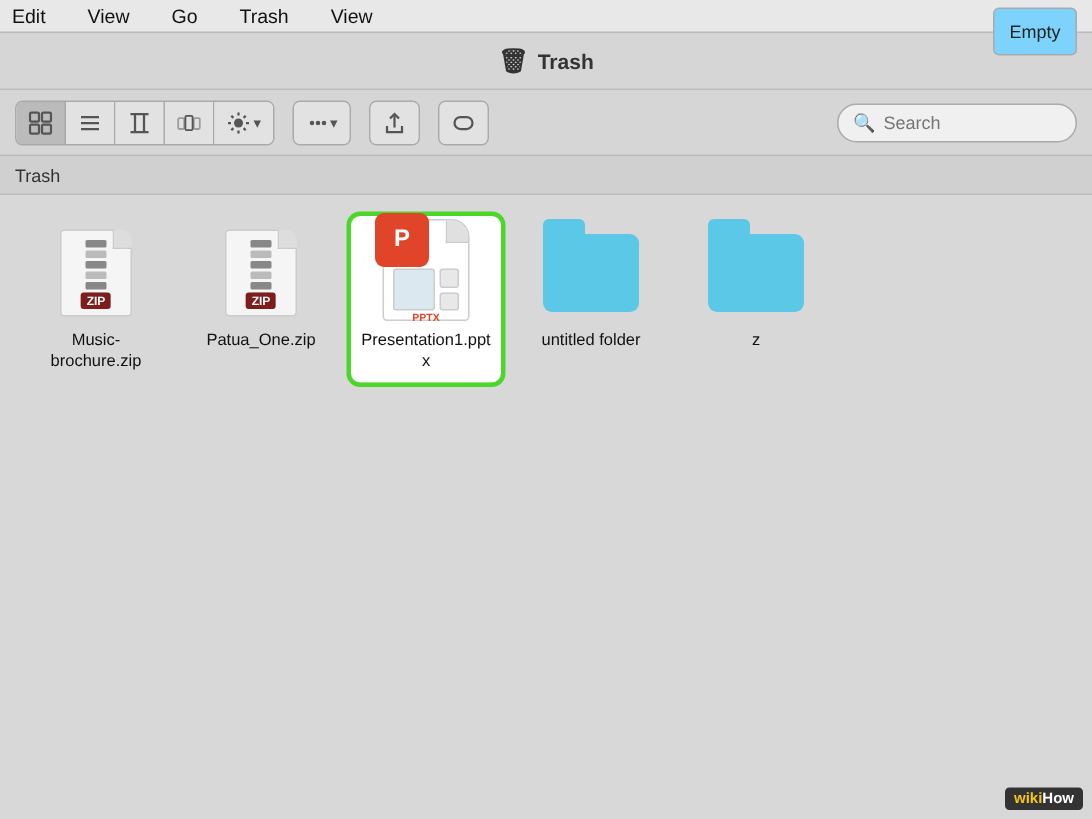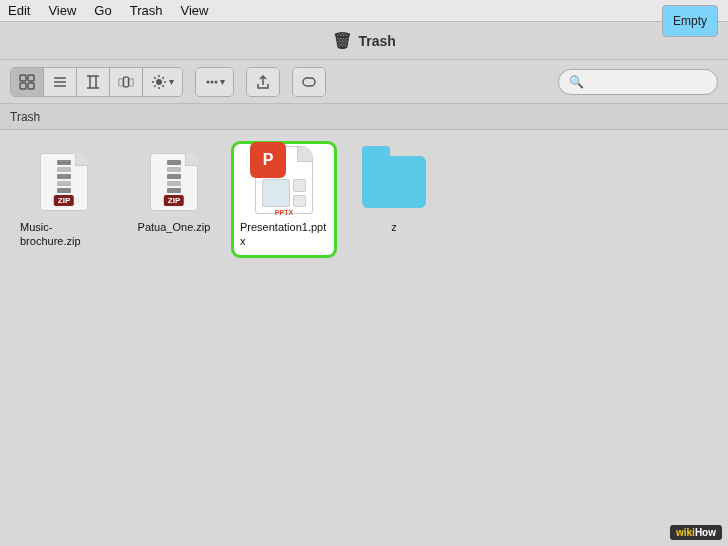--- a/index.html
+++ b/index.html
@@ -13,21 +13,21 @@
     }
 
     
     .menu-bar {
       background: #e8e8e8;
       border-bottom: 1px solid #bbb;
       height: 22px;
       display: flex;
       align-items: center;
       padding: 0 8px;
-      gap: 18px;
+      gap: 28px;
       font-size: 13px;
       color: #111;
     }
     .menu-item {
       cursor: default;
     }
 
     
     .title-bar {
       background: #d6d6d6;
@@ -183,21 +183,21 @@
       height: 64px;
       display: flex;
       align-items: center;
       justify-content: center;
       margin-bottom: 6px;
     }
 
     .file-label {
       font-size: 11px;
       color: #111;
-      text-align: left;
+      text-align: center;
       word-break: break-word;
       line-height: 1.3;
     }
 
     
     .zip-icon {
       position: relative;
       width: 56px;
       height: 64px;
     }
@@ -449,20 +449,21 @@
       <svg viewBox="0 0 16 16" fill="none" stroke="#555" stroke-width="1.5" width="16" height="16">
         <rect x="2" y="4" width="12" height="8" rx="4"></rect>
       </svg>
     </button>
   </div>
 
   <div class="toolbar-spacer"></div>
 
   <div class="search-box">
     <span class="search-icon-small">🔍</span>
+    <input type="text" placeholder="Search" style="">
   </div>
 </div>
 
 <div class="path-bar">
   <span>Trash</span>
   <button class="empty-btn">Empty</button>
 </div>
 
 <div class="content-area">
   <div class="file-grid" style="display: flex; flex-wrap: wrap; gap: 10px;">
@@ -515,20 +516,26 @@
               </div>
             </div>
           </div>
           <div class="pptx-badge">P</div>
           <div class="pptx-text-label">PPTX</div>
         </div>
       </div>
       <span class="file-label">Presentation1.pptx</span>
     </div>
 
+    <div class="file-item">
+      <div class="file-icon">
+        <div class="folder-icon-shape"></div>
+      </div>
+      <span class="file-label">untitled folder</span>
+    </div>
 
     <div class="file-item" style="margin-top: 0px; margin-left: 0px;">
       <div class="file-icon">
         <div class="folder-icon-shape" style="background:#5bc8e8;"></div>
       </div>
       <span class="file-label">z</span>
     </div>
 
   </div>
 

